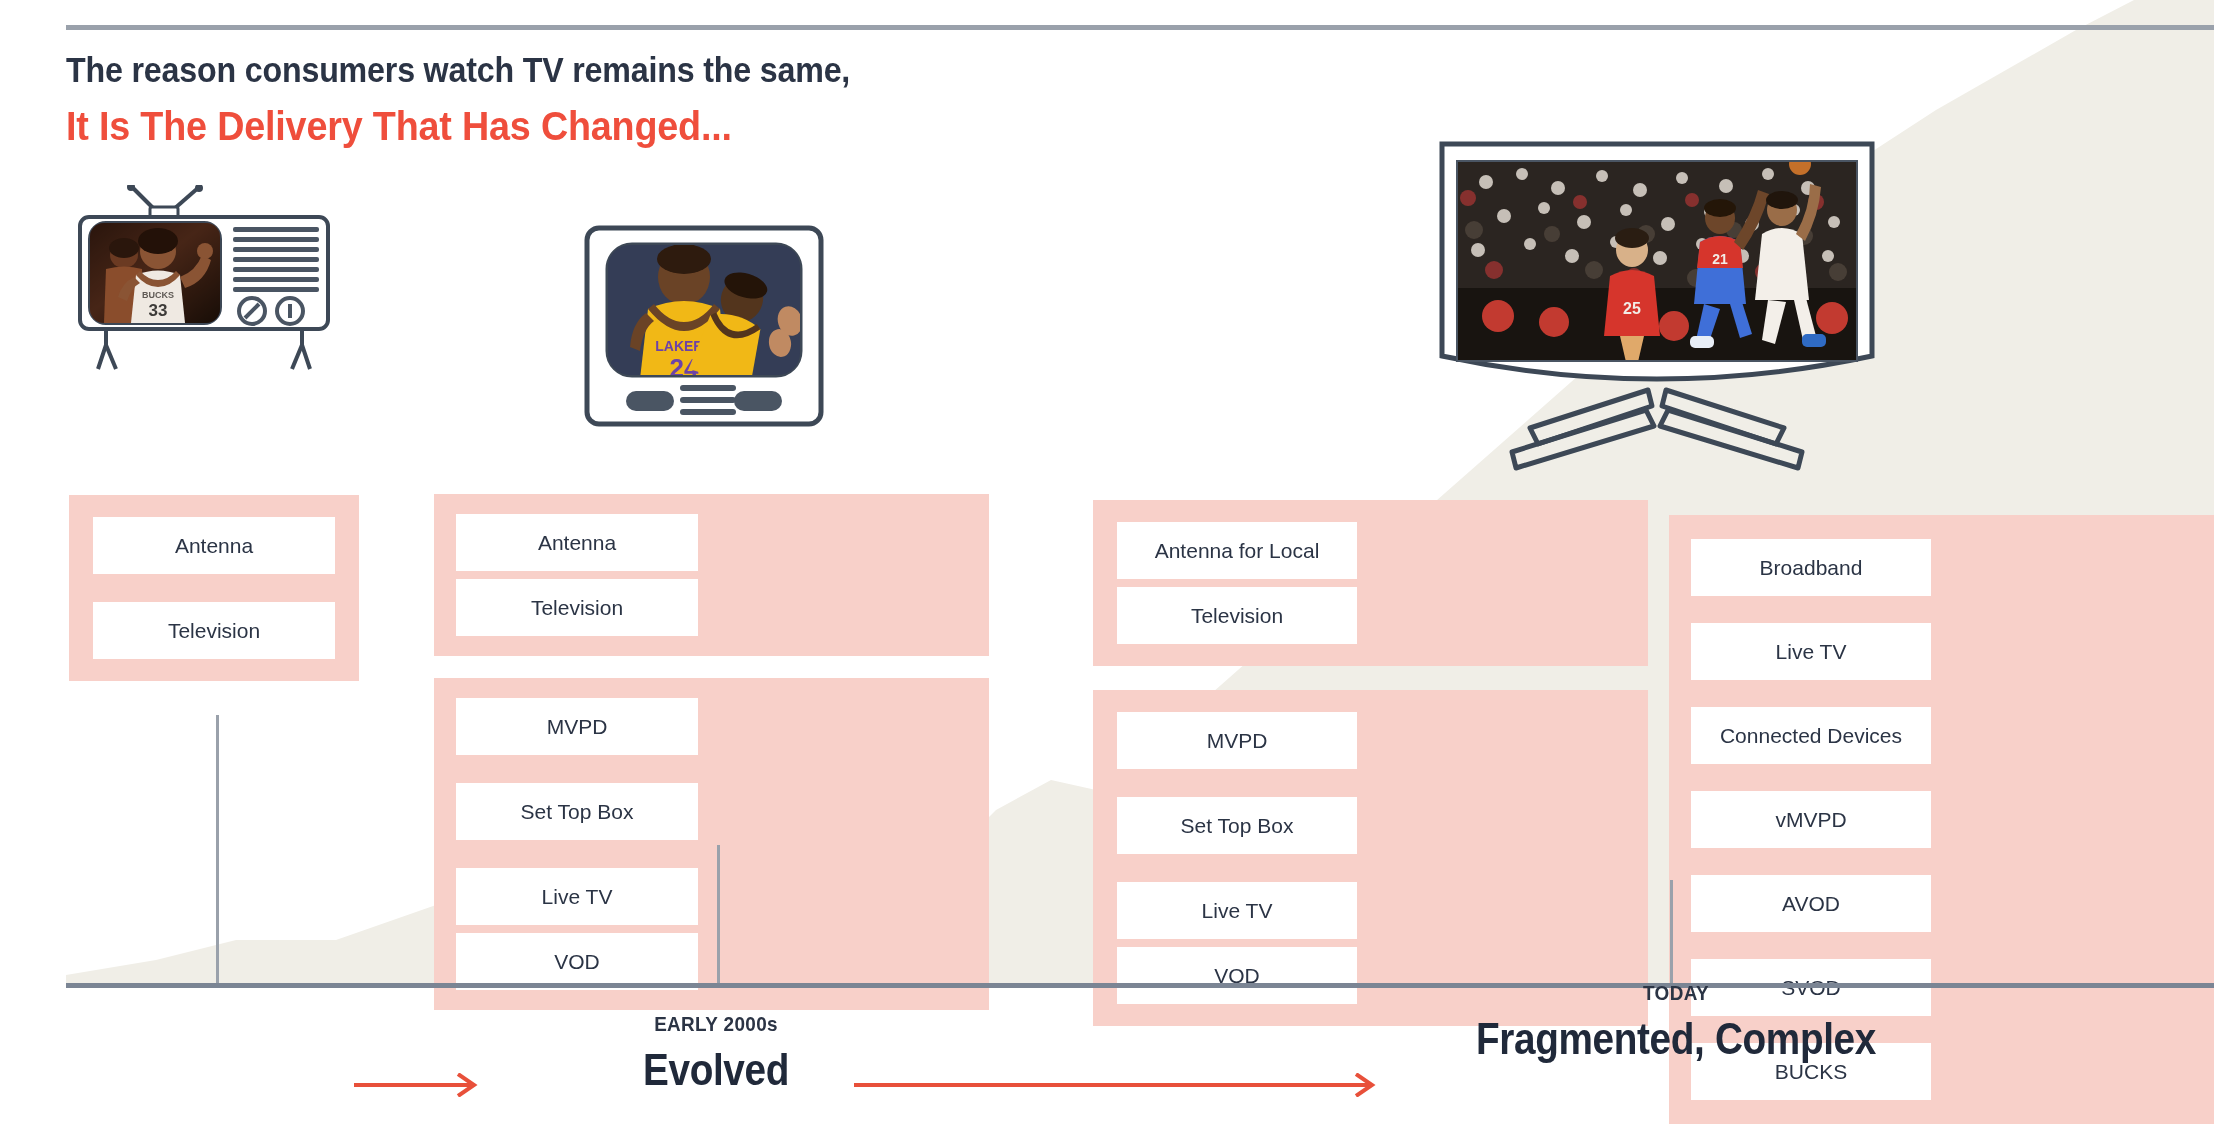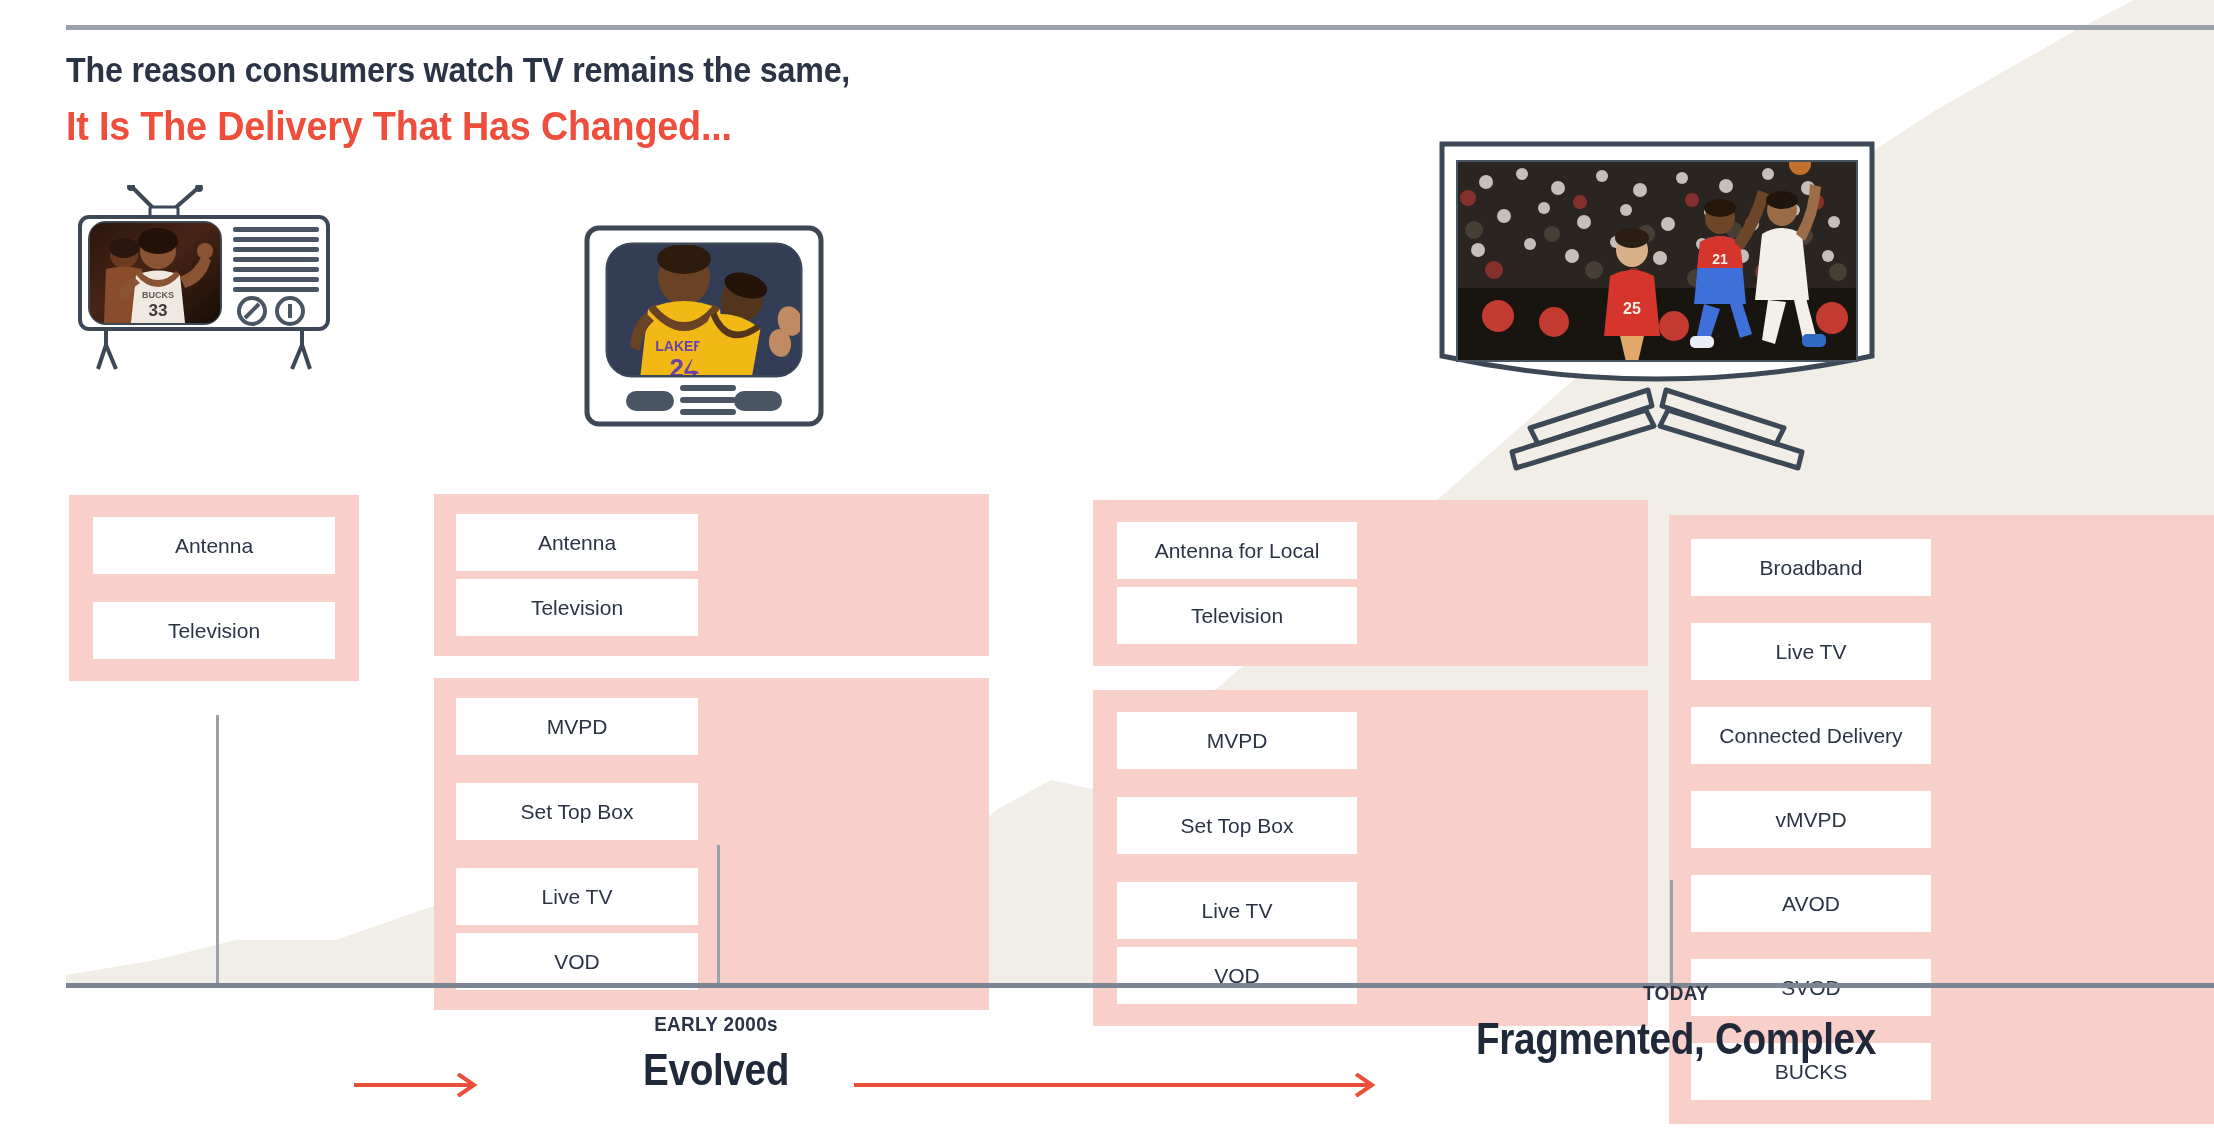--- a/index.html
+++ b/index.html
@@ -478,21 +478,21 @@
       <div class="chip last-col">Set Top Box</div>
       <div class="chip row-last">Live TV</div>
       <div class="chip last-col row-last">VOD</div>
     </div>
   </div>
 
   <div class="panel-group" id="era4">
     <div class="panel">
       <div class="chip">Broadband</div>
       <div class="chip last-col">Live TV</div>
-      <div class="chip">Connected Delivery</div>
+      <div class="chip">Connected Devices</div>
       <div class="chip last-col">vMVPD</div>
       <div class="chip">AVOD</div>
       <div class="chip last-col">SVOD</div>
       <div class="chip row-last">BUCKS</div>
     </div>
   </div>
 
   <div class="tick" id="tick1"></div>
   <div class="tick" id="tick2"></div>
   <div class="tick" id="tick3"></div>

